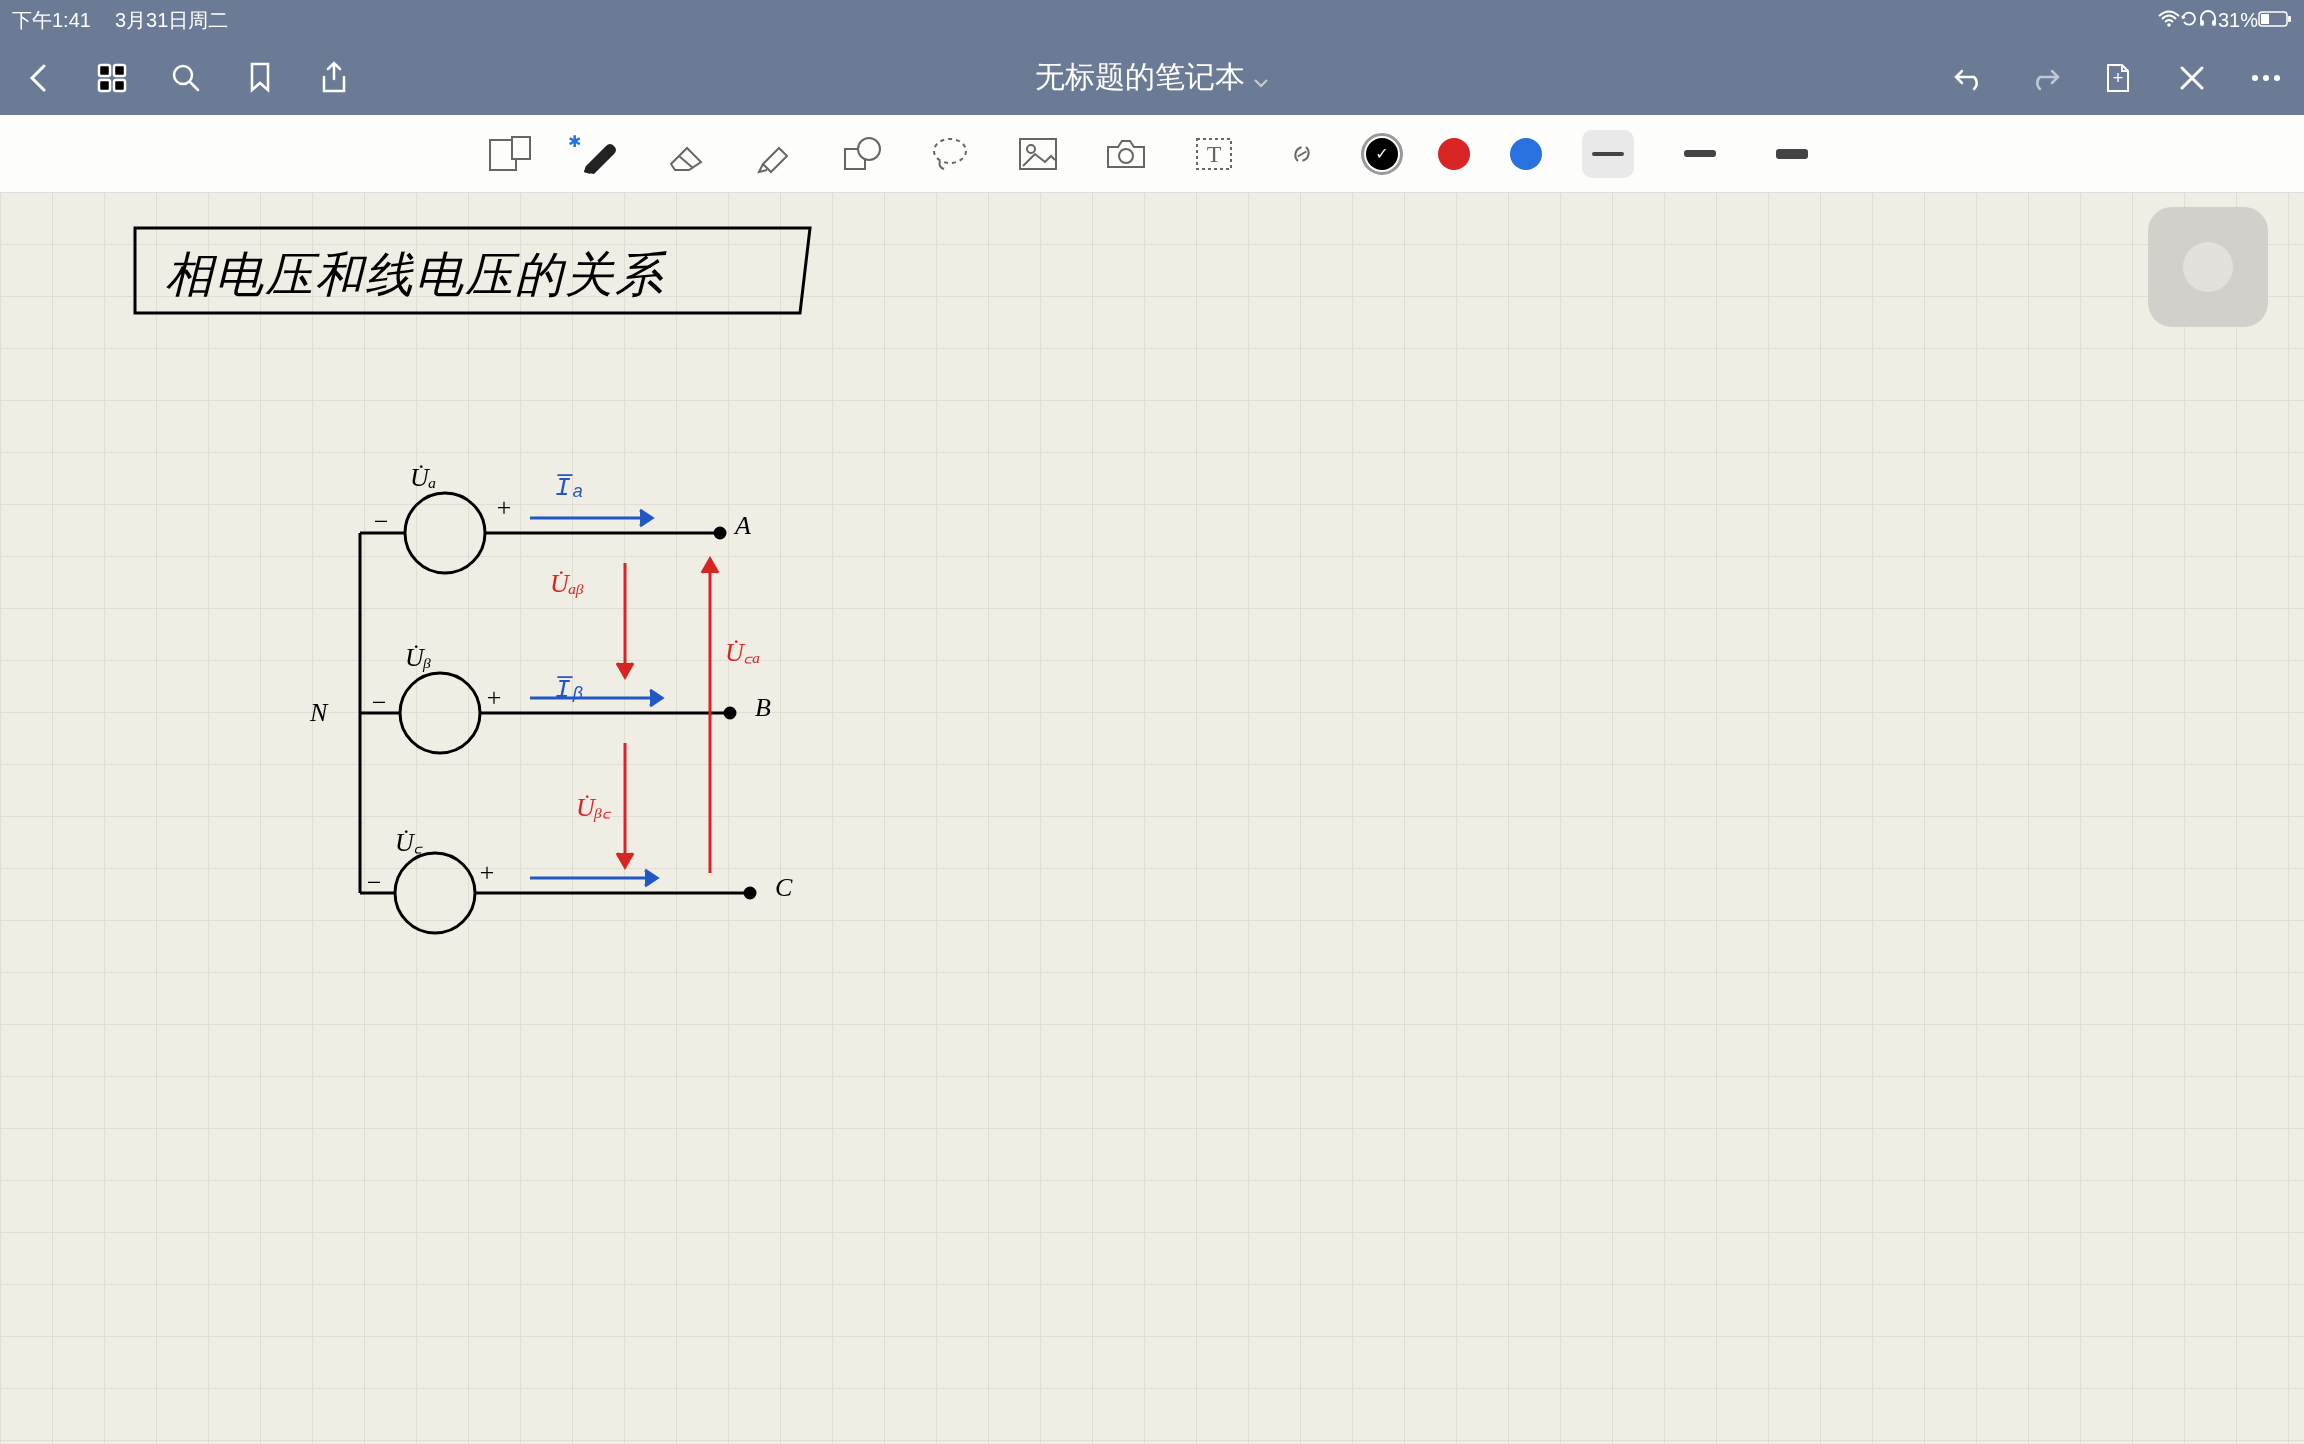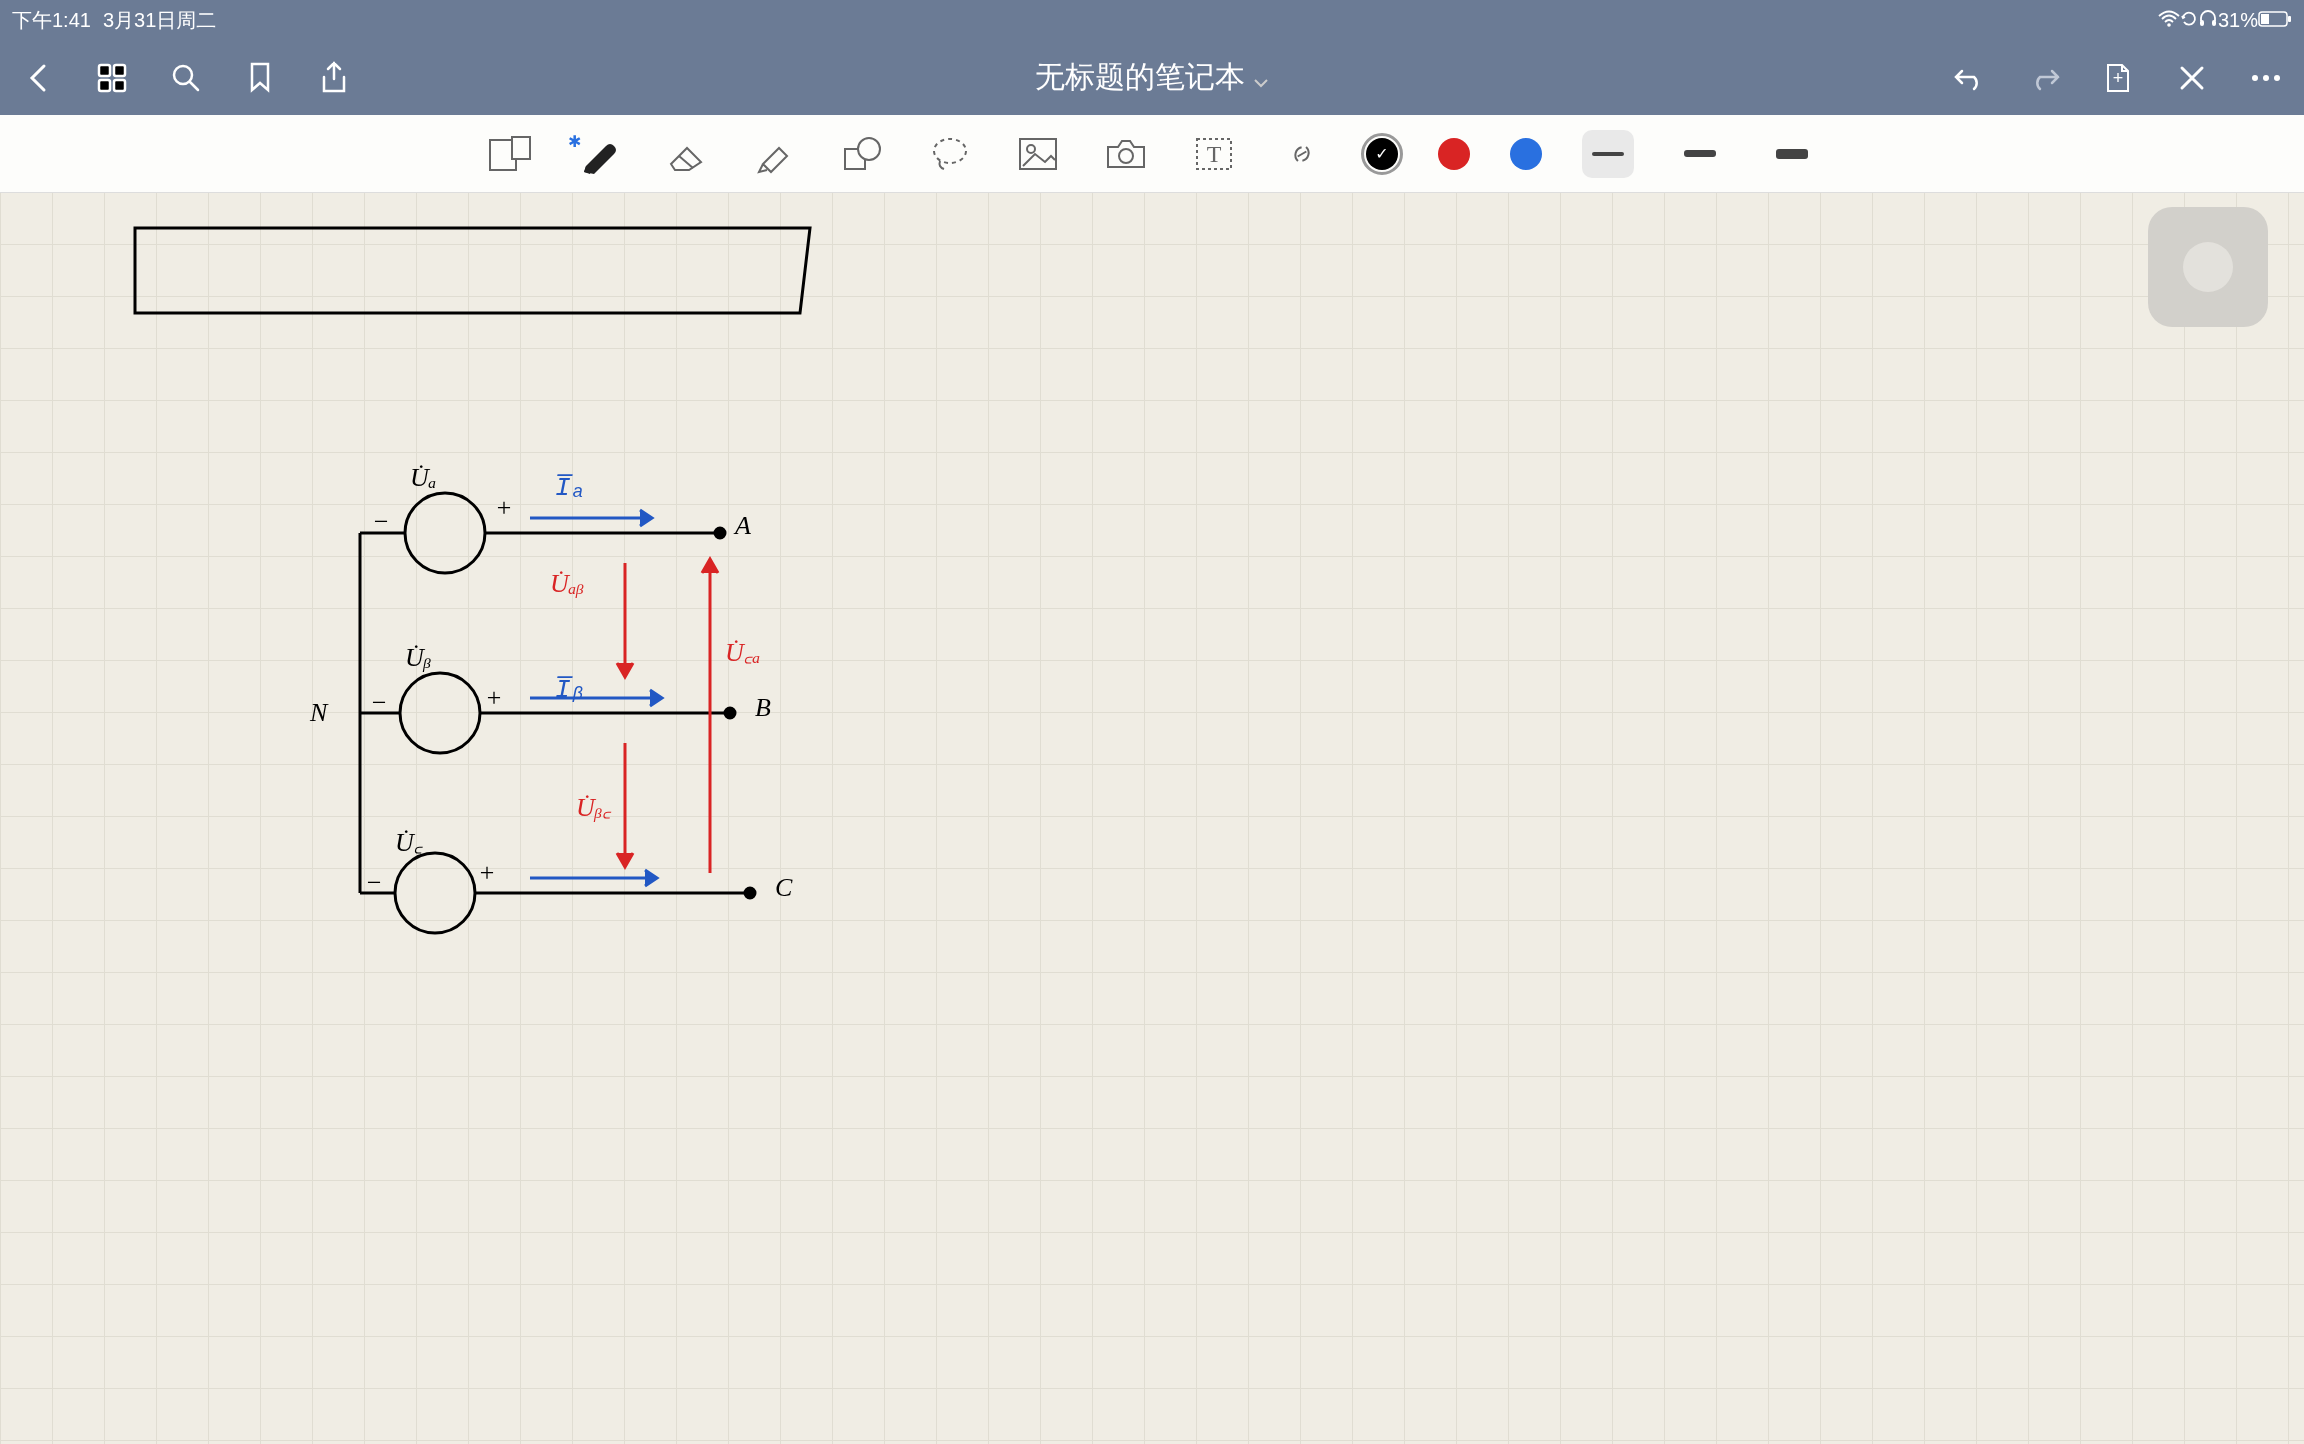--- a/index.html
+++ b/index.html
@@ -13,21 +13,21 @@
     .status-bar {
       height: 40px;
       background: #6b7b95;
       color: #fff;
       display: flex;
       align-items: center;
       padding: 0 12px;
       font-size: 20px;
       justify-content: space-between;
     }
-    .status-left { display: flex; gap: 12px; justify-content: center; }
+    .status-left { display: flex; gap: 24px; justify-content: center; }
     .status-right { display: flex; align-items: center; }
     .header {
       height: 75px;
       background: #6b7b95;
       display: flex;
       align-items: center;
       padding: 0 20px;
       color: #fff;
       justify-content: space-between;
     }
@@ -298,20 +298,21 @@
 </div>
 
 <div class="canvas">
   <div class="notch-widget">
       <div class="notch-inner"></div>
     </div>
 
   <svg class="hand-svg" width="900" height="140" style="left:130px;top:30px">
     <path d="M5 5 L680 5 L670 90 L5 90 Z" stroke="#000" stroke-width="3" fill="none"></path>
   </svg>
+  <div class="hw-label" style="left:165px;top:50px;font-size:48px;letter-spacing:2px">相电压和线电压的关系</div>
 
   <svg class="hand-svg" width="800" height="600" style="left:300px;top:220px">
     <g stroke="#000" stroke-width="3" fill="none">
 
       <line x1="60" y1="120" x2="60" y2="480"></line>
 
       <line x1="60" y1="120" x2="105" y2="120"></line>
       <circle cx="145" cy="120" r="40"></circle>
       <line x1="185" y1="120" x2="420" y2="120"></line>
       <circle cx="420" cy="120" r="5" fill="#000"></circle>

